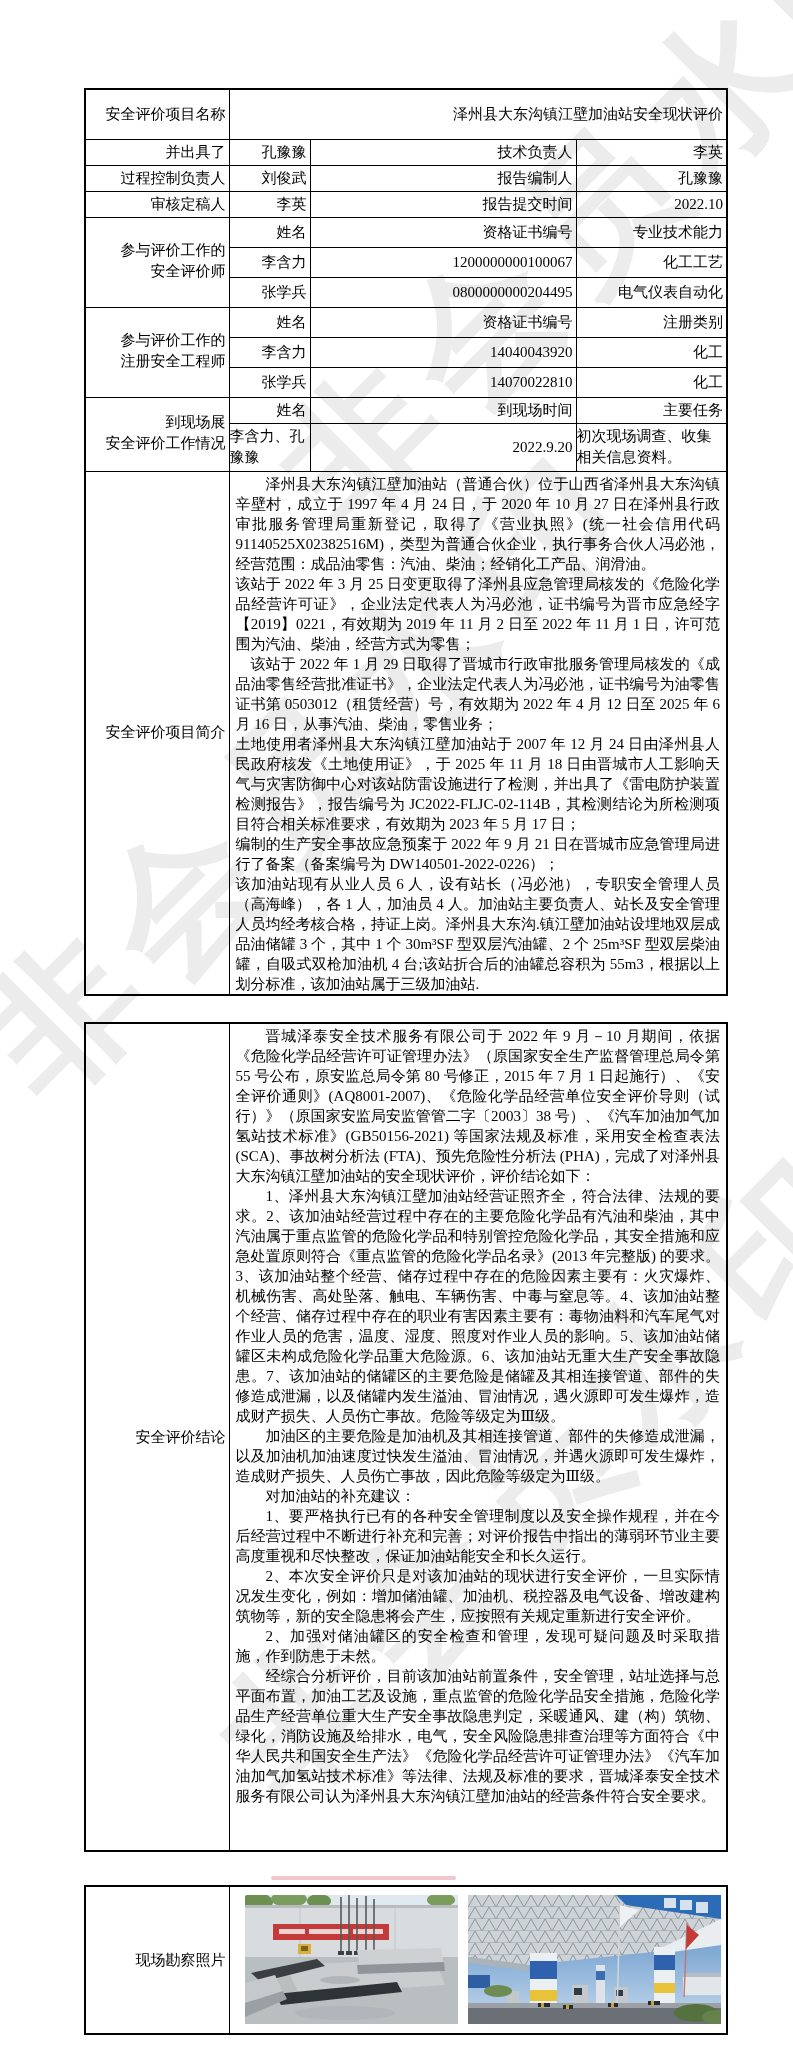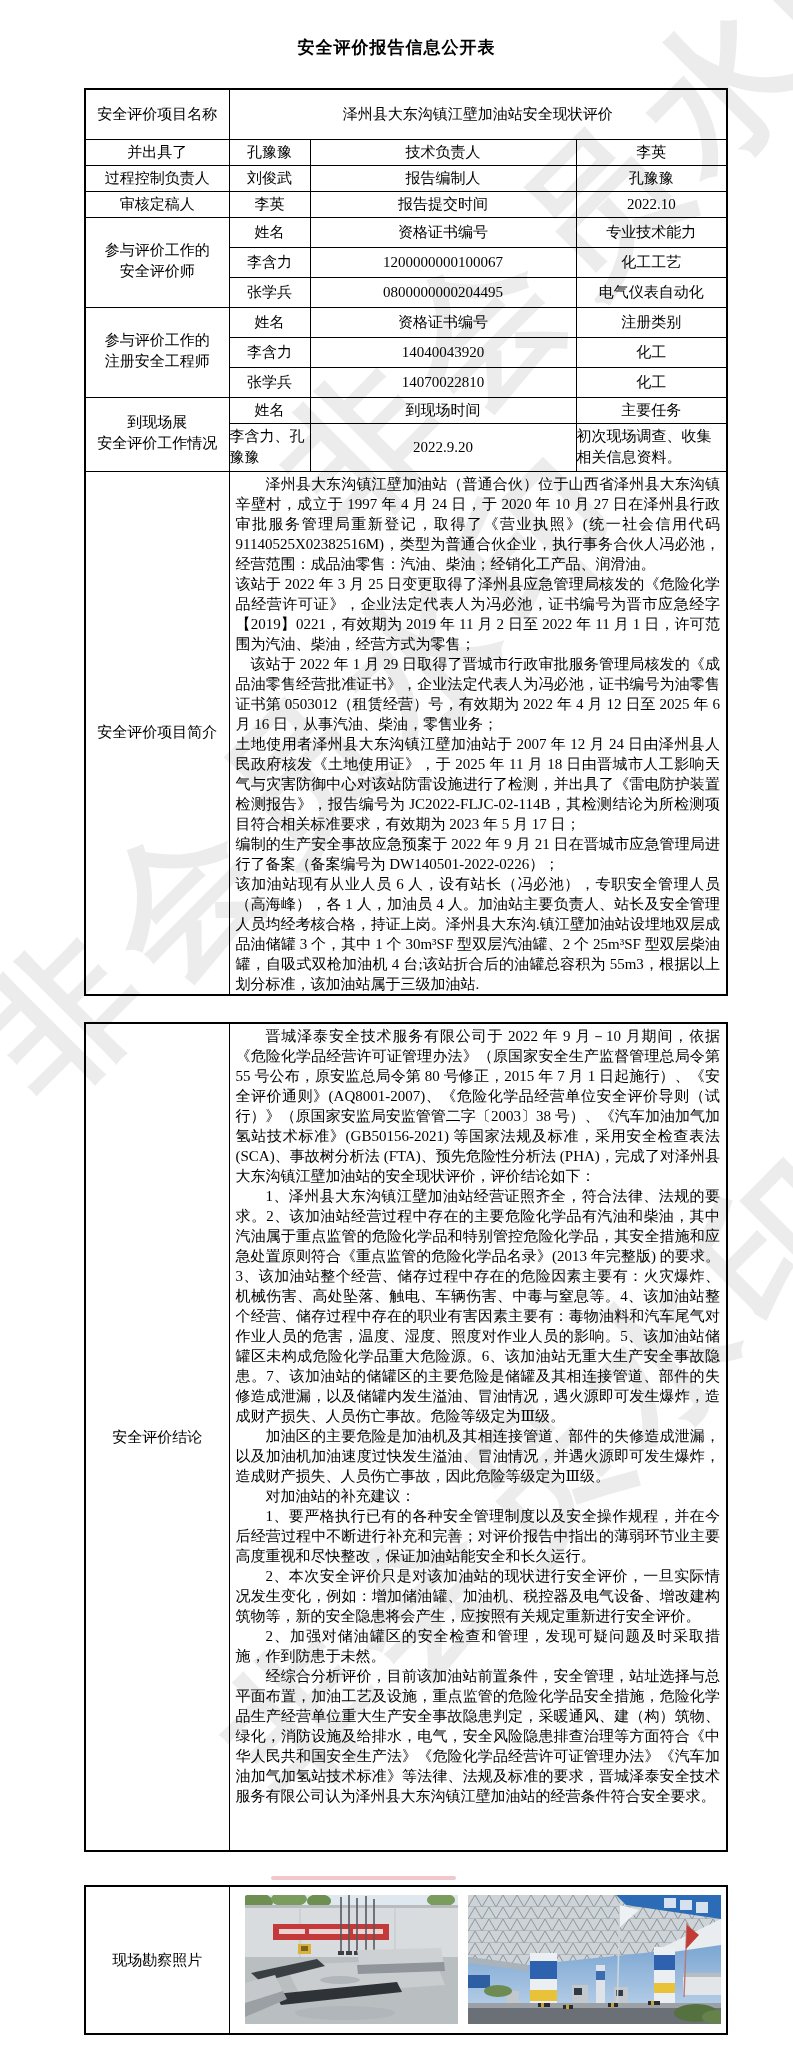--- a/index.html
+++ b/index.html
@@ -12,21 +12,21 @@
     color:rgba(0,0,0,0.075);transform:rotate(-45deg);transform-origin:left top;
     pointer-events:none;letter-spacing:18px;
   }
   .doc-title{
     position:absolute;top:36px;left:0;width:100%;text-align:center;
     font-size:17px;font-weight:bold;letter-spacing:1px;z-index:2;
   }
   table{border-collapse:collapse;table-layout:fixed;position:absolute;left:84px;z-index:1;background:transparent;}
   table,td{border:1px solid #000;}
   table{border-width:2px;}
-  td{font-size:15px;text-align:center;vertical-align:middle;padding:1px 3px;overflow:hidden;}
+  td{font-size:15px;text-align:right;vertical-align:middle;padding:1px 3px;overflow:hidden;}
   .pre{white-space:pre-line;line-height:21px;font-family:Liberation Mono, monospace;}
   .t1{top:88px;}
   .t2{top:1022px;}
   .t3{top:1885px;}
   .h50{height:50px;}
   .h26{height:26px;}
   .h30{height:30px;}
   .h48{height:48px;}
   .txtcell{vertical-align:top;text-align:justify;padding:2px 6px 0 6px;}
   .txtcell p{margin:0;line-height:20px;font-size:15px;}
@@ -43,21 +43,20 @@
 </style>
 </head>
 <body>
 
 <div id="page">
 
   <div class="wm" style="left:240px;top:430px;">非会员水印</div>
   <div class="wm" style="left:-60px;top:1000px;">非会员水印</div>
   <div class="wm" style="left:180px;top:1700px;">非会员水印</div>
 
-  <div class="doc-title">安全评价报告信息公开表</div>
 
   <table class="t1">
     <colgroup>
         <col style="width:144px">
         <col style="width:81px">
         <col style="width:266px">
         <col style="width:151px">
       </colgroup>
     <tbody>
         <tr class="h50">

